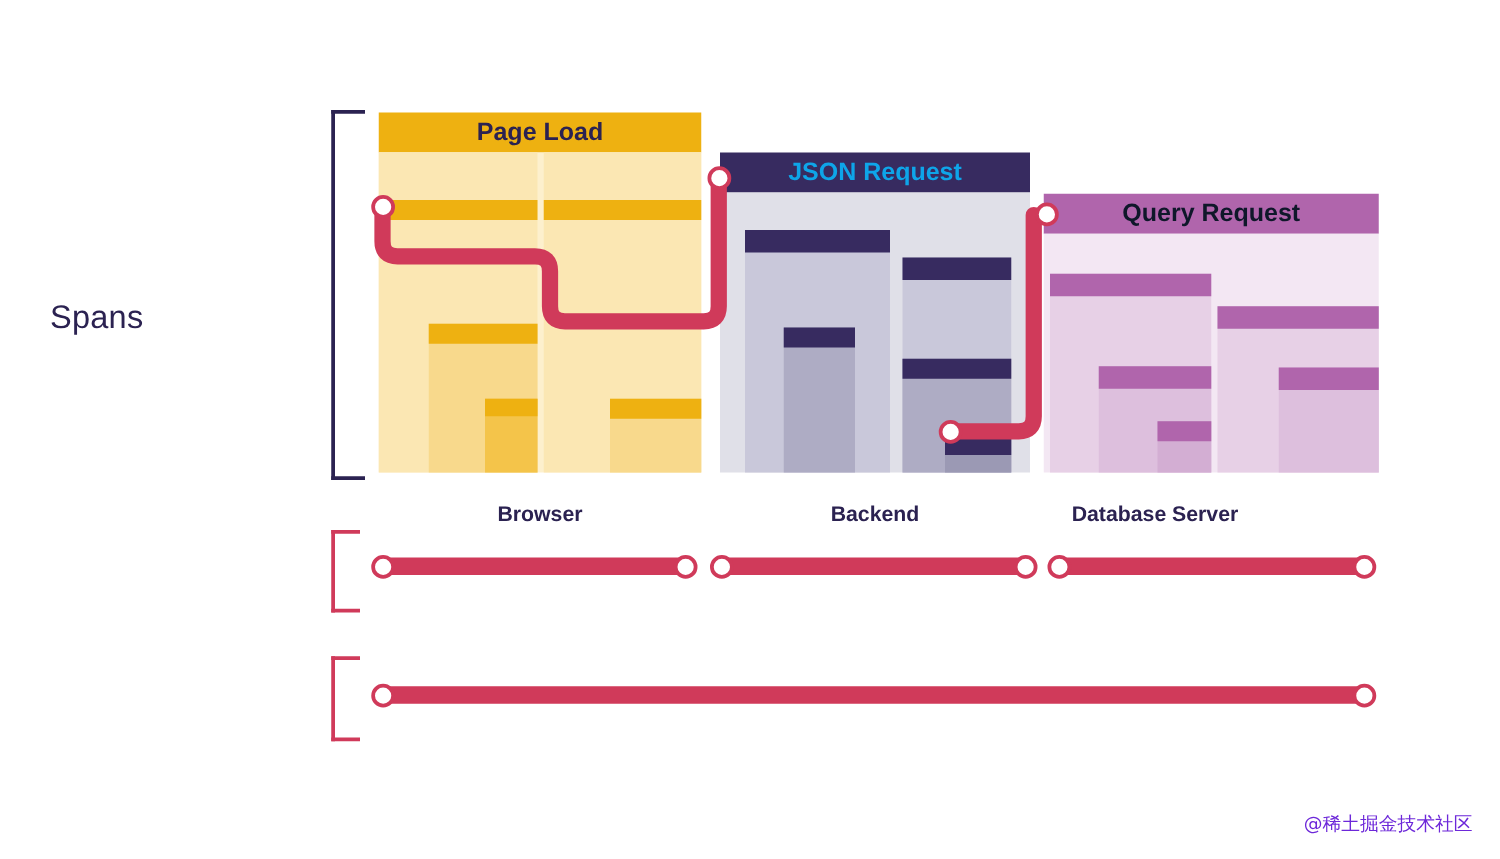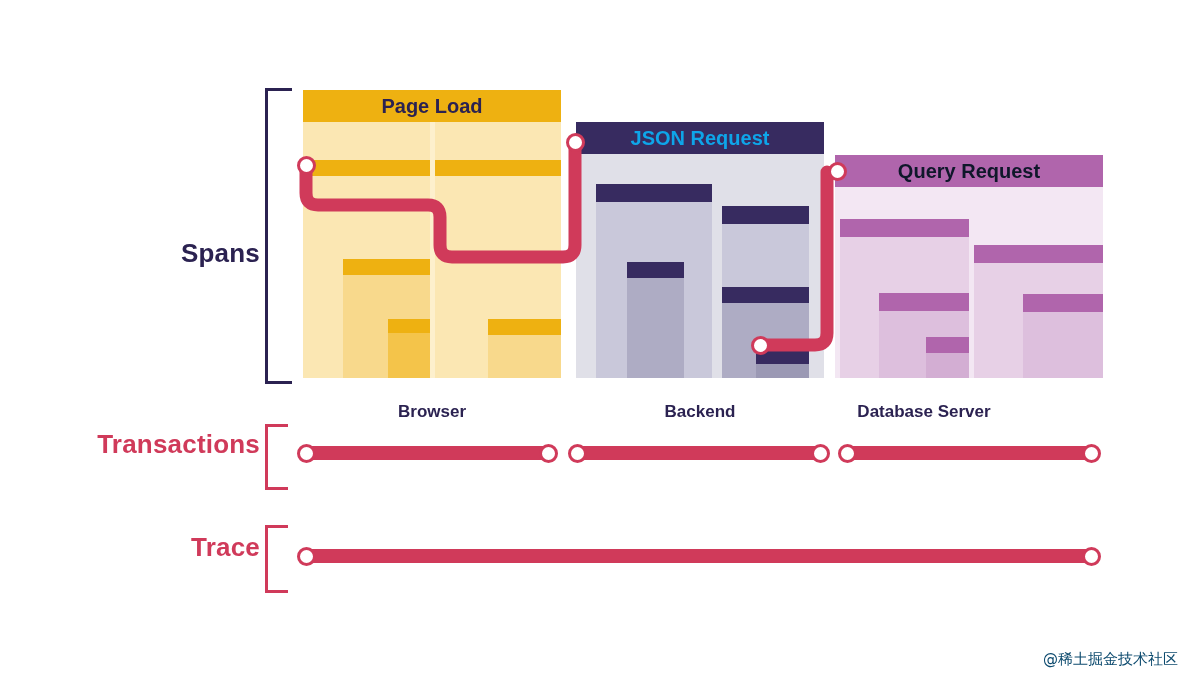--- a/index.html
+++ b/index.html
@@ -5,22 +5,22 @@
   html,body{margin:0;padding:0;}
   body{
     width:1200px;height:687px;background:#ffffff;
     font-family:"Liberation Sans","DejaVu Sans",sans-serif;
     overflow:hidden;position:relative;
   }
   #stage{position:absolute;inset:0;width:1200px;height:687px;}
 
   
   .row-label{
-    position:absolute;font-weight:700;letter-spacing:.2px;
-    text-align:right;white-space:nowrap;
+    position:absolute;font-weight:400;letter-spacing:.2px;
+    white-space:nowrap;
   }
   #label-spans{left:40px;top:238px;width:220px;font-size:26px;color:#2b2251;}
   #label-transactions{left:20px;top:429px;width:240px;font-size:26px;color:#d03a5a;}
   #label-trace{left:20px;top:532px;width:240px;font-size:26px;color:#d03a5a;}
 
   
   .bracket{position:absolute;border-style:solid;border-right:none;background:transparent;}
   #bracket-spans{
     left:265px;top:88px;width:24px;height:290px;
     border-width:3px;border-color:#2b2251;
@@ -75,32 +75,30 @@
   .node{
     position:absolute;width:19px;height:19px;border-radius:50%;
     background:#ffffff;border:3.5px solid #d03a5a;box-sizing:border-box;
   }
   
   #connector{position:absolute;left:0;top:0;width:1200px;height:687px;pointer-events:none;}
 
   
   #watermark{
     position:absolute;right:22px;bottom:18px;
-    font-size:15px;color:#0c4a6e;
+    font-size:15px;color:#6d28d9;
     font-family:"DejaVu Sans",sans-serif;white-space:nowrap;
   }
 </style>
 </head>
 <body>
 
 <div id="stage">
 
   <div class="row-label" id="label-spans">Spans</div>
-  <div class="row-label" id="label-transactions">Transactions</div>
-  <div class="row-label" id="label-trace">Trace</div>
 
   <div class="bracket" id="bracket-spans"></div>
   <div class="bracket" id="bracket-transactions"></div>
   <div class="bracket" id="bracket-trace"></div>
 
   <div class="column" id="col-browser">
     <div class="col-title">Page Load</div>
     <div class="col-body">
 
       <div class="blk" style="left:0px;top:0px;width:127px;height:256px;background:#fbe7b3;">

